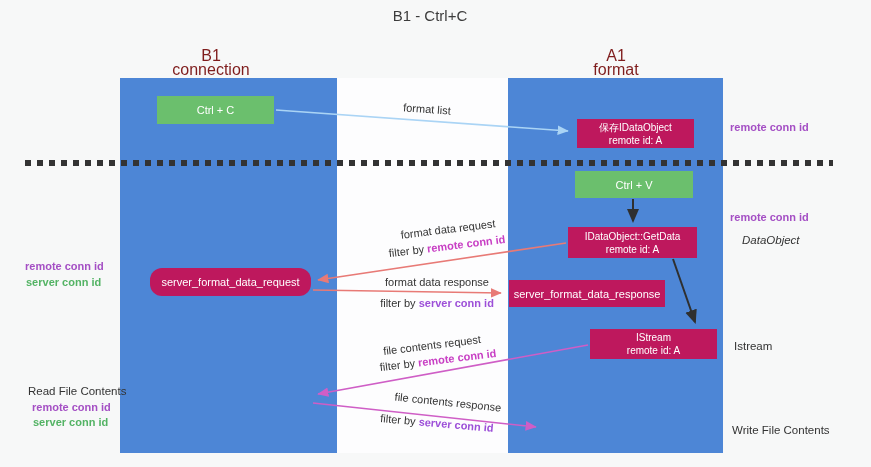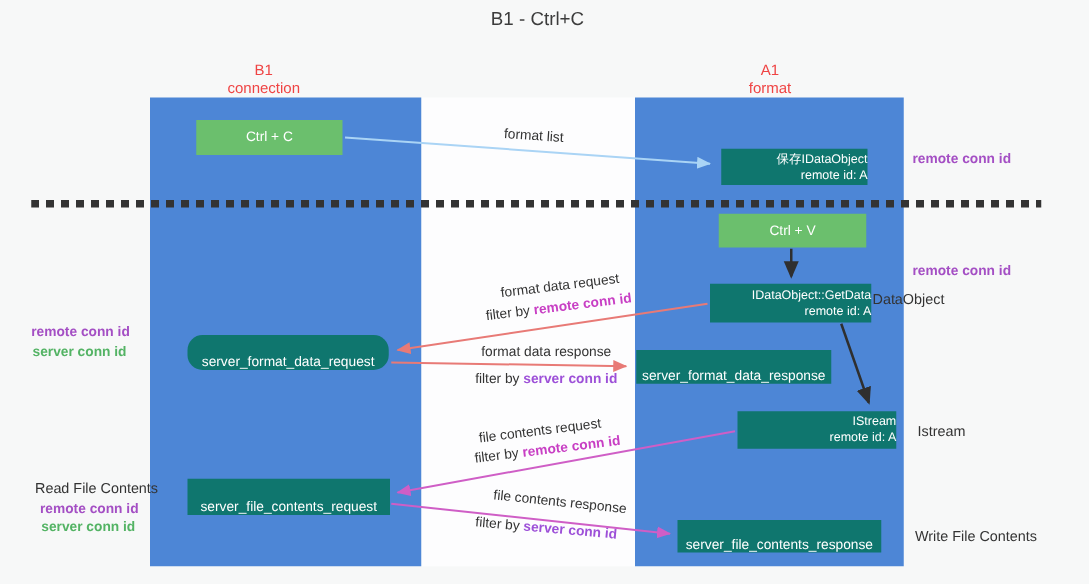--- a/index.html
+++ b/index.html
@@ -15,41 +15,41 @@
   }
   .abs{position:absolute;}
   
   .title{
     left:330px;top:6px;width:200px;
     text-align:center;
     font-size:15px;line-height:20px;color:#3c3c3c;
   }
   
   .lane-header{
-    text-align:center;font-size:12px;line-height:14px;color:#ef4444;
+    text-align:center;font-size:16px;line-height:14px;color:#7f1d1d;
   }
   .lane-header.left{left:151px;top:49px;width:120px;}
   .lane-header.right{left:556px;top:49px;width:120px;}
   
   .mid-strip{left:337px;top:78px;width:171px;height:375px;background:#fdfdfe;}
   .lane{background:#4d86d6;}
   .lane.left{left:120px;top:78px;width:217px;height:375px;}
   .lane.right{left:508px;top:78px;width:215px;height:375px;}
   
   .dashline{
     left:25px;top:160px;width:808px;height:6px;
     background:repeating-linear-gradient(90deg,#333 0 6px,transparent 6px 12px);
   }
   
   .node{
     display:flex;align-items:center;justify-content:center;
     text-align:center;color:#fff;
   }
   .node.green{background:#6bbf6d;font-size:11px;}
-  .node.orange{background:#0f766e;font-size:11px;align-items:flex-end;}
+  .node.orange{background:#be185d;font-size:11px;}
   .node.two{font-size:10px;line-height:13px;flex-direction:column;}
   #ctrl-c{left:157px;top:96px;width:117px;height:28px;}
   #save-obj{left:577px;top:119px;width:117px;height:29px;}
   #ctrl-v{left:575px;top:171px;width:118px;height:27px;}
   #getdata{left:568px;top:227px;width:129px;height:31px;}
   #fmt-req{left:150px;top:268px;width:161px;height:28px;border-radius:12px;}
   #fmt-resp{left:509px;top:280px;width:156px;height:27px;}
   #istream{left:590px;top:329px;width:127px;height:30px;}
   #file-req{left:150px;top:383px;width:162px;height:29px;}
   #file-resp{left:542px;top:416px;width:163px;height:26px;}
@@ -73,21 +73,21 @@
   #lbl-fcresp-filter{left:437px;top:423px;}
   .key-magenta{color:#c83fc4;font-weight:bold;}
   .key-violet{color:#9d50d8;font-weight:bold;}
   
   .side{white-space:nowrap;font-size:11px;}
   .purple{color:#a44fc4;font-weight:bold;}
   .green-txt{color:#53b364;font-weight:bold;}
   .dark{color:#333;font-size:11.5px;}
   #r-remote1{left:730px;top:121px;}
   #r-remote2{left:730px;top:211px;}
-  #r-dataobject{left:698px;top:234px;}
+  #r-dataobject{left:742px;top:234px;font-style:italic;}
   #r-istream{left:734px;top:340px;}
   #r-write{left:732px;top:424px;}
   #l-remote1{left:25px;top:260px;}
   #l-server1{left:26px;top:276px;}
   #l-read{left:28px;top:385px;}
   #l-remote2{left:32px;top:401px;}
   #l-server2{left:33px;top:416px;}
   
   #arrows{left:0;top:0;width:871px;height:467px;pointer-events:none;}
 </style>
@@ -131,23 +131,21 @@
 
   <div id="fmt-req" class="abs node orange">server_format_data_request</div>
 
   <div id="fmt-resp" class="abs node orange">server_format_data_response</div>
 
   <div id="istream" class="abs node orange two">
     <div>IStream</div>
     <div>remote id: A</div>
   </div>
 
-  <div id="file-req" class="abs node orange">server_file_contents_request</div>
-
-  <div id="file-resp" class="abs node orange">server_file_contents_response</div>
+
 
   <div id="lbl-format-list" class="abs edge-label rot-p4">format list</div>
 
   <div id="lbl-fdr" class="abs edge-label rot-m7">format data request</div>
   <div id="lbl-fdr-filter" class="abs edge-label rot-m7">
     <span>filter by </span><span class="key-magenta">remote conn id</span>
   </div>
 
   <div id="lbl-fdresp" class="abs edge-label">format data response</div>
   <div id="lbl-fdresp-filter" class="abs edge-label">

